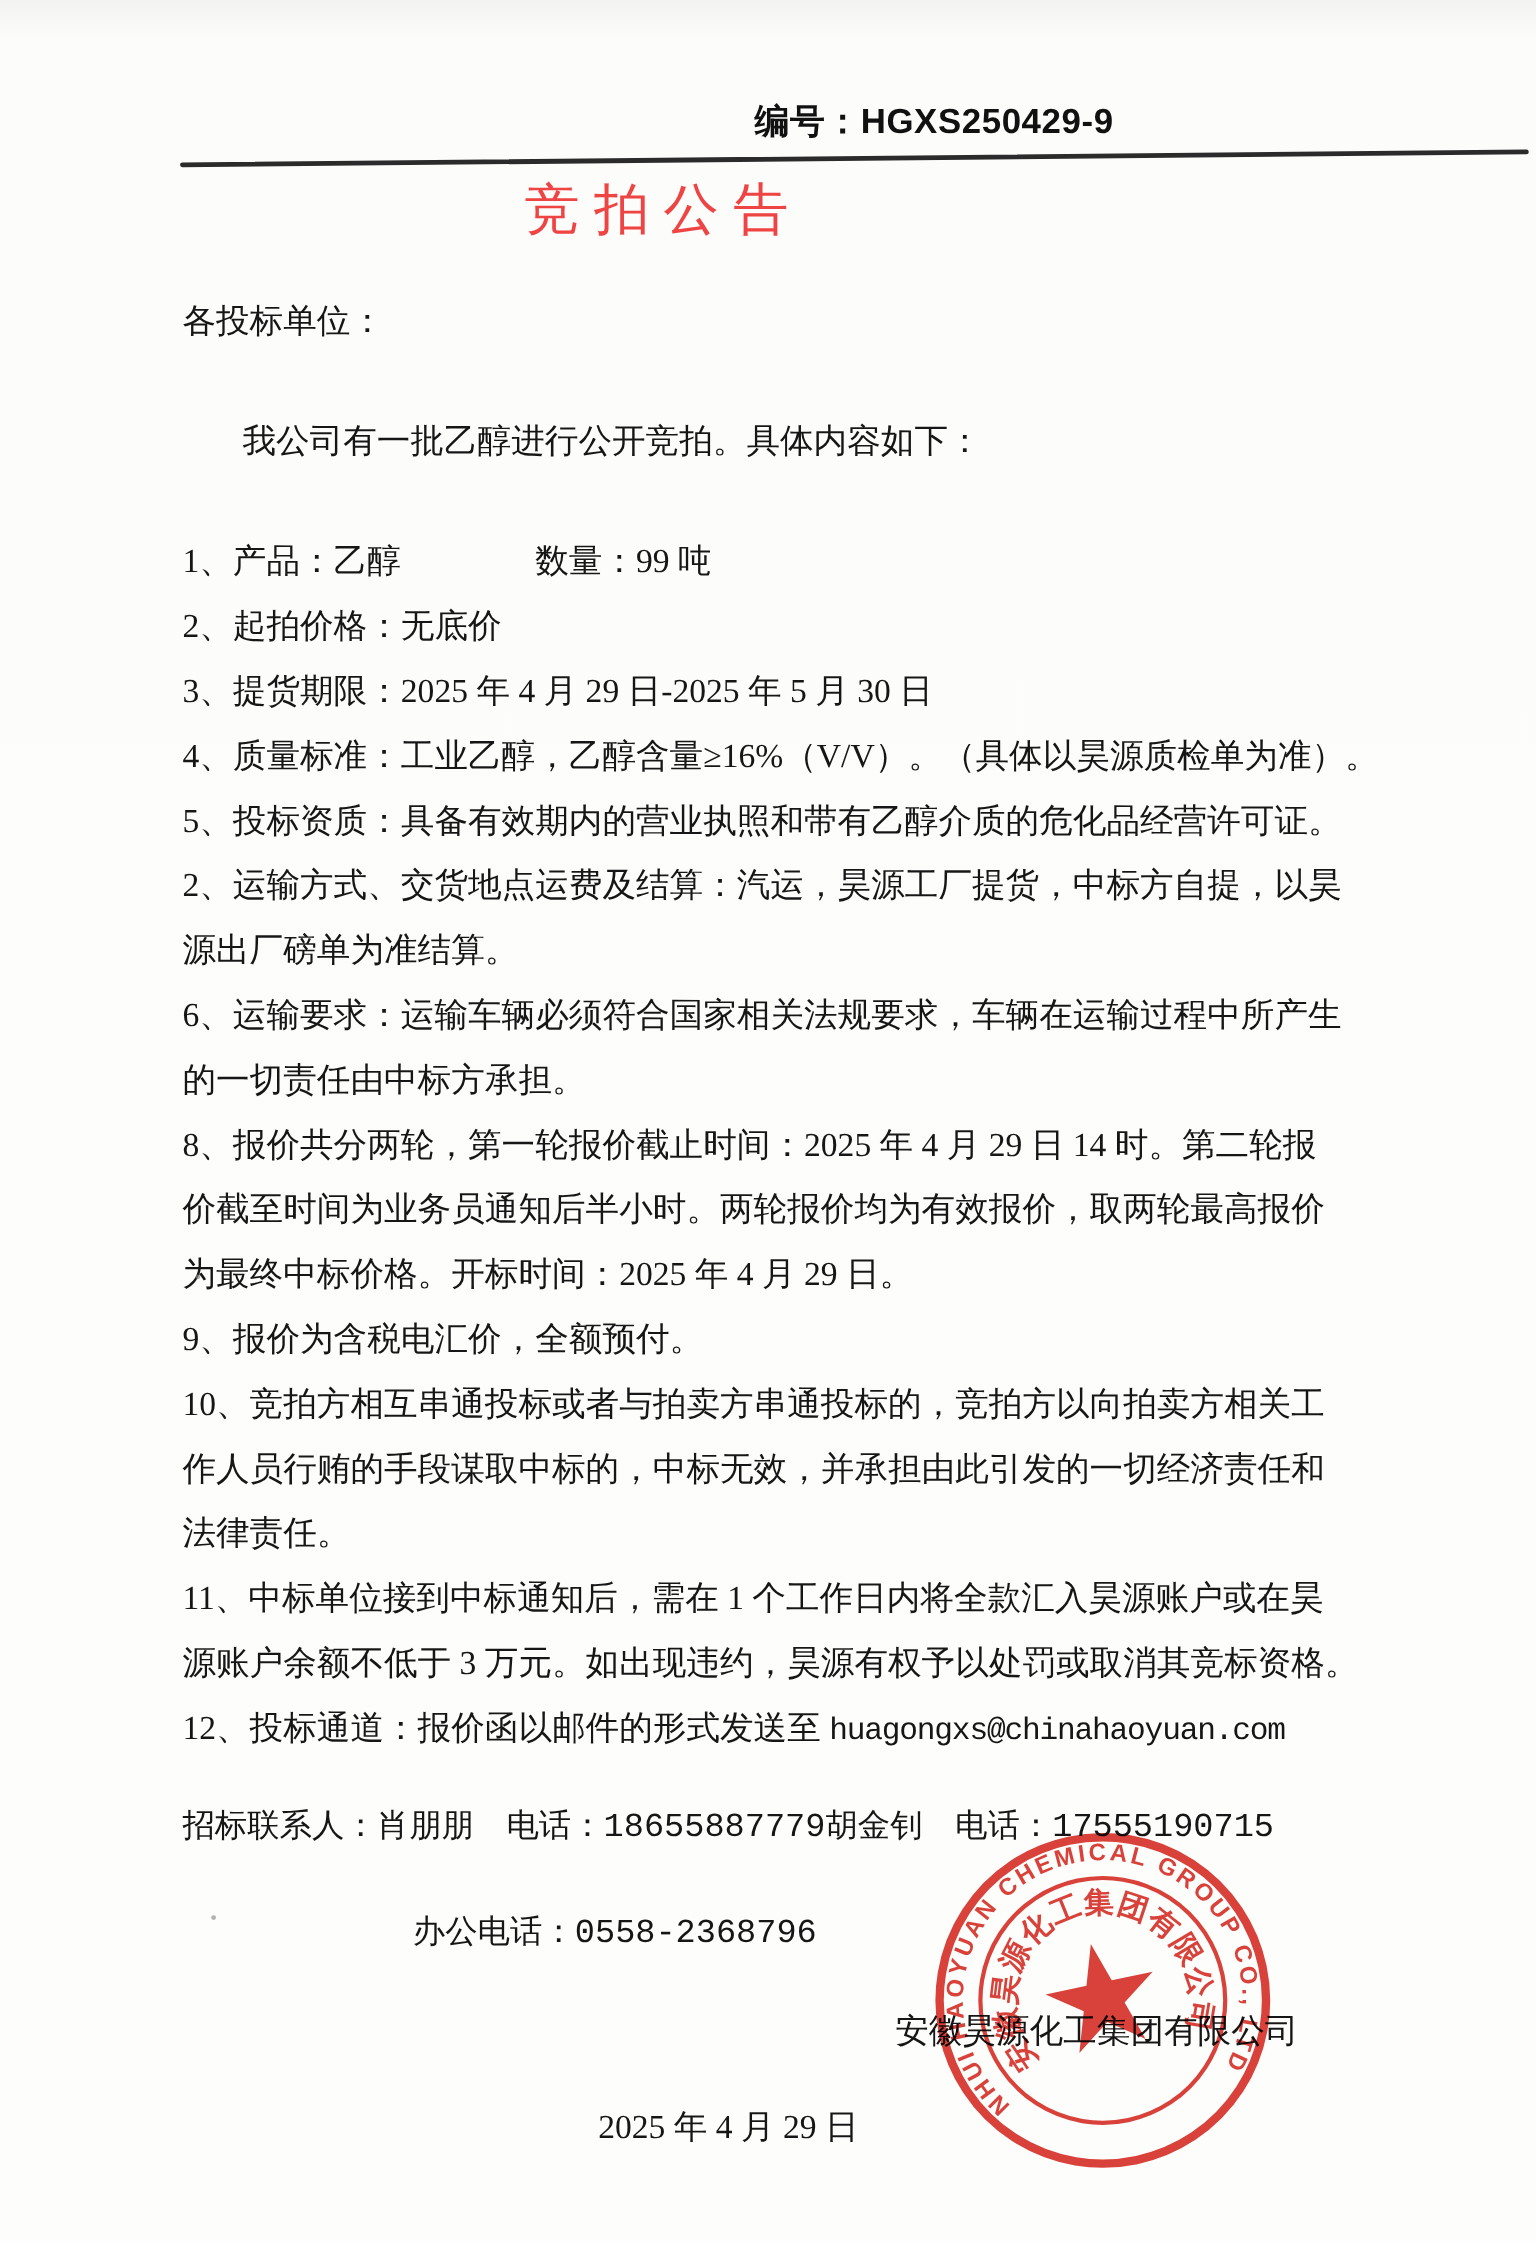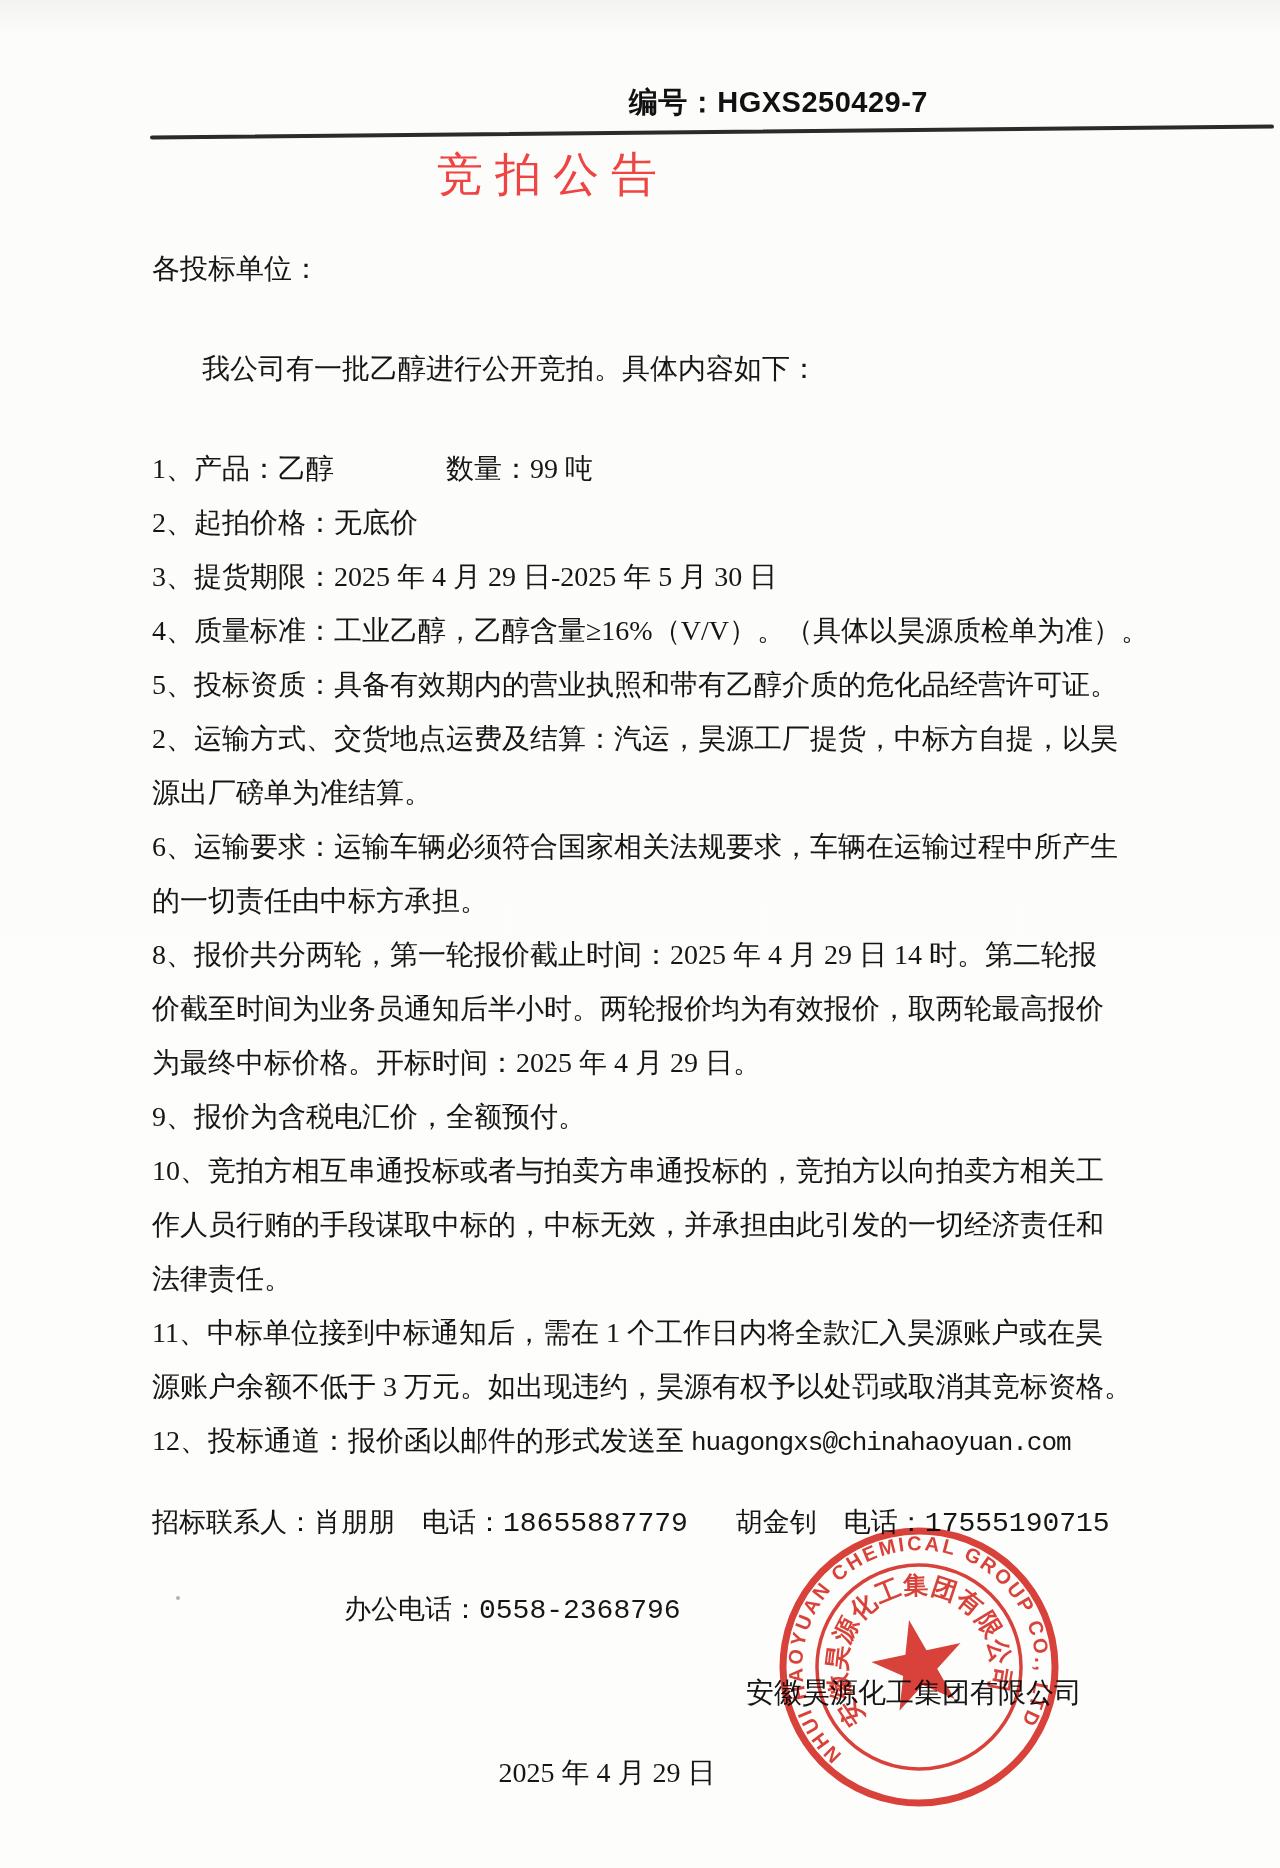--- a/index.html
+++ b/index.html
@@ -31,39 +31,39 @@
   .para{margin:0;line-height:54px;white-space:pre-line;text-align:left;}
   .email{
     font-family:"Liberation Mono","DejaVu Sans Mono",monospace;
     font-size:26px;letter-spacing:-1px;
   }
   .num{
     font-family:"Liberation Mono","DejaVu Sans Mono",monospace;
     font-size:28px;letter-spacing:0;
   }
   .contacts{margin-top:25px;line-height:54px;font-size:27px;}
-  .contact-right{margin-left:48px;}
+  .contact-right{}
   .office{margin:31px 0 0 192px;line-height:54px;font-size:27px;}
   .company{margin-top:28px;line-height:54px;text-align:right;padding-right:70px;}
   .date{margin-top:26px;line-height:54px;text-align:center;padding-right:90px;}
   .stamp{
     position:absolute;left:768px;top:1516px;width:302px;height:302px;
     transform:rotate(-12deg);mix-blend-mode:multiply;opacity:.88;
   }
   .speck{position:absolute;width:4px;height:4px;border-radius:50%;background:#8a8a88;opacity:.65;}
   .speck-1{left:176px;top:1596px;}
   .speck-2{left:163px;top:1062px;}
 </style>
 </head>
 <body>
 
 <div class="page">
   <div class="content">
 
-    <div class="ref">编号：HGXS250429-7</div>
+    <div class="ref">编号：HGXS250429-9</div>
     <div class="rule"></div>
 
     <h1 class="title">竞拍公告</h1>
 
     <div class="salutation">各投标单位：</div>
 
     <p class="intro">我公司有一批乙醇进行公开竞拍。具体内容如下：</p>
 
     <div class="items">
       <p class="para">1、产品：乙醇　　　　数量：99 吨</p>

